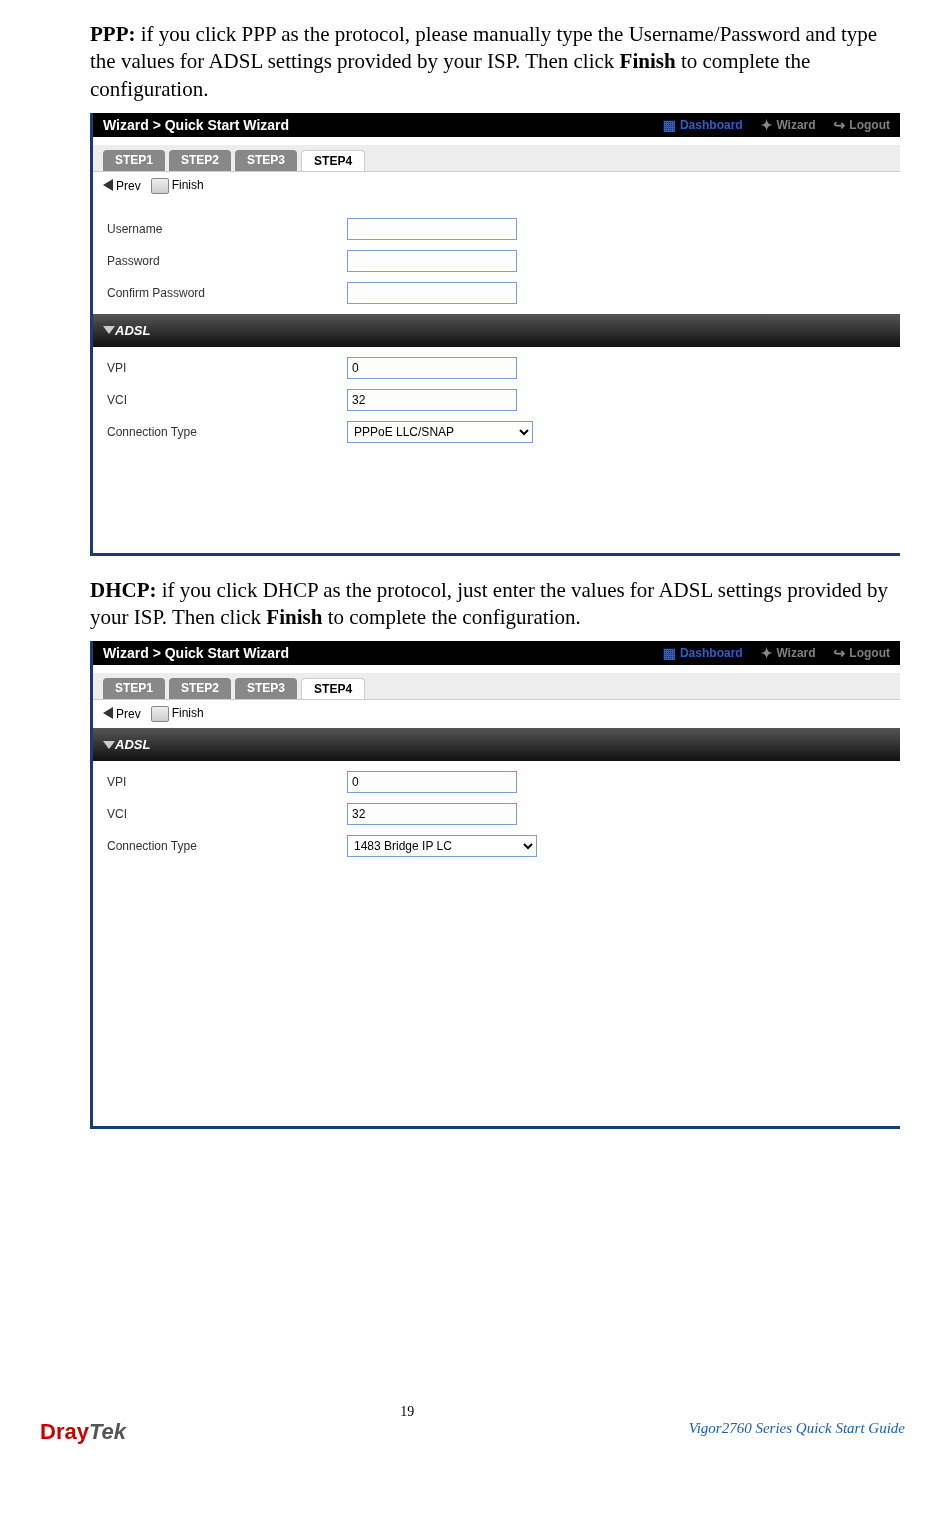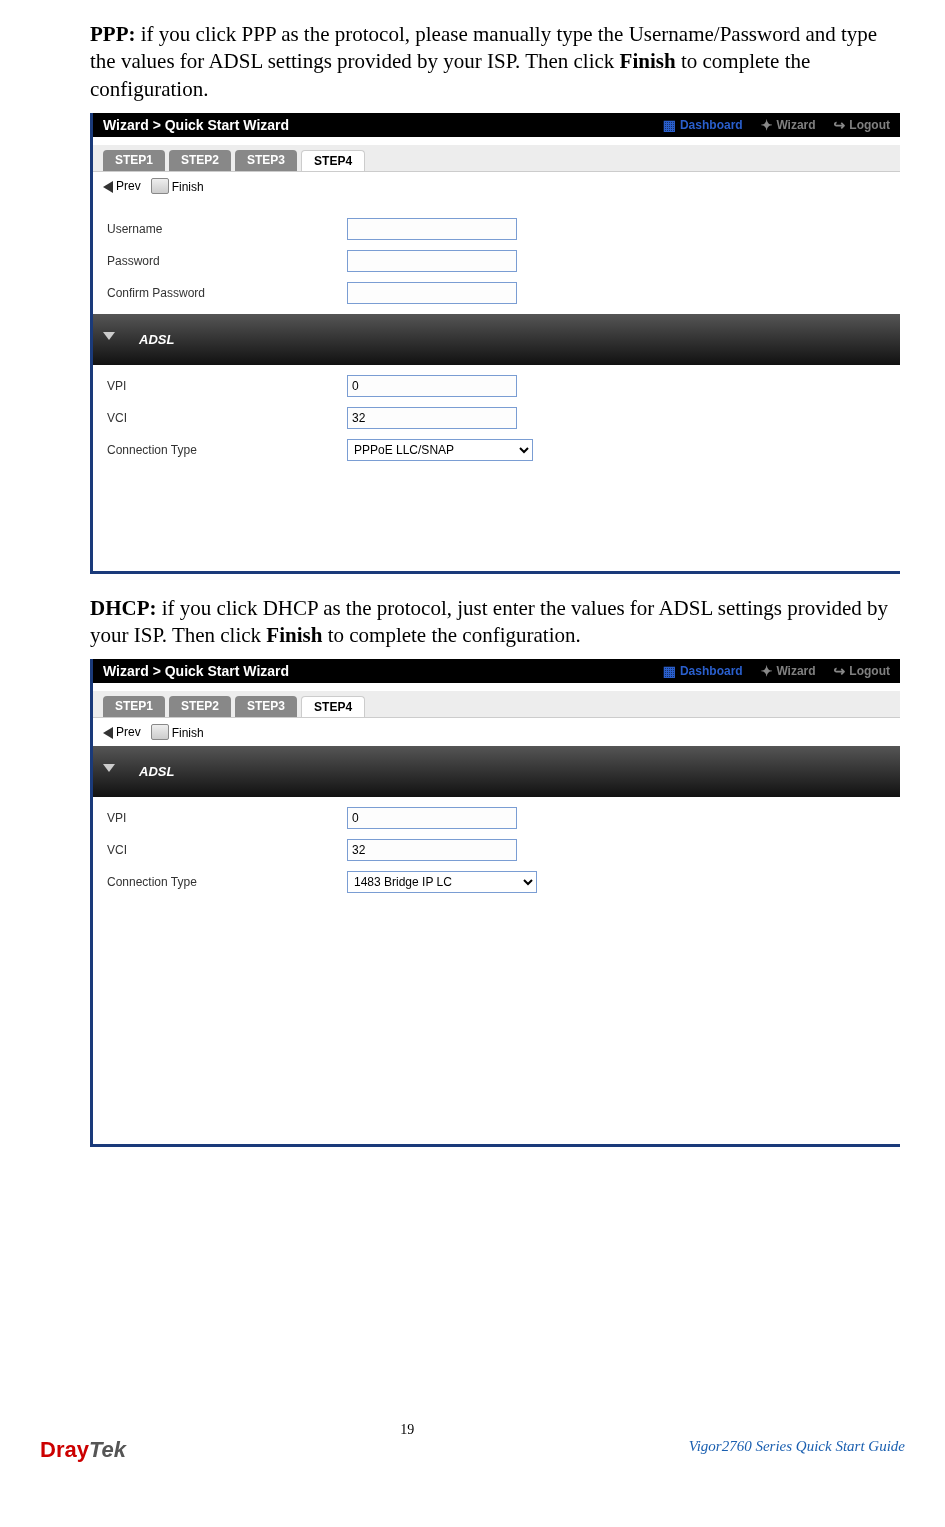--- a/index.html
+++ b/index.html
@@ -82,21 +82,21 @@
       background: #fff;
       padding: 6px 10px;
       display: flex;
       gap: 10px;
       align-items: center;
       font-size: 12px;
       border-top: 1px solid #ccc;
     }
     .wz-tb-btn {
       display: flex;
-      align-items: flex-end;
+      align-items: flex-start;
       gap: 3px;
     }
     .arrow-left {
       width: 0; height: 0;
       border-top: 6px solid transparent;
       border-bottom: 6px solid transparent;
       border-right: 10px solid #333;
     }
     .fin-ico {
       width: 16px; height: 14px;
@@ -131,27 +131,27 @@
       border: 1px solid #7a9dd3;
       background: #fff;
       height: 22px;
       width: 186px;
       font-size: 12px;
       padding: 0 2px;
     }
     .adsl-bar {
       background: linear-gradient(#555,#111);
       color: #fff;
-      padding: 18px 10px;
+      padding: 9px 10px;
       font-size: 13px;
       font-weight: bold;
       font-style: italic;
       display: flex;
-      align-items: flex-start;
-      gap: 24px;
+      align-items: center;
+      gap: 0;
       margin-top: 8px;
       margin-left: -14px;
       margin-right: -14px;
     }
     .tri-down {
       width: 0; height: 0;
       border-left: 6px solid transparent;
       border-right: 6px solid transparent;
       border-top: 8px solid #ccc;
     }

